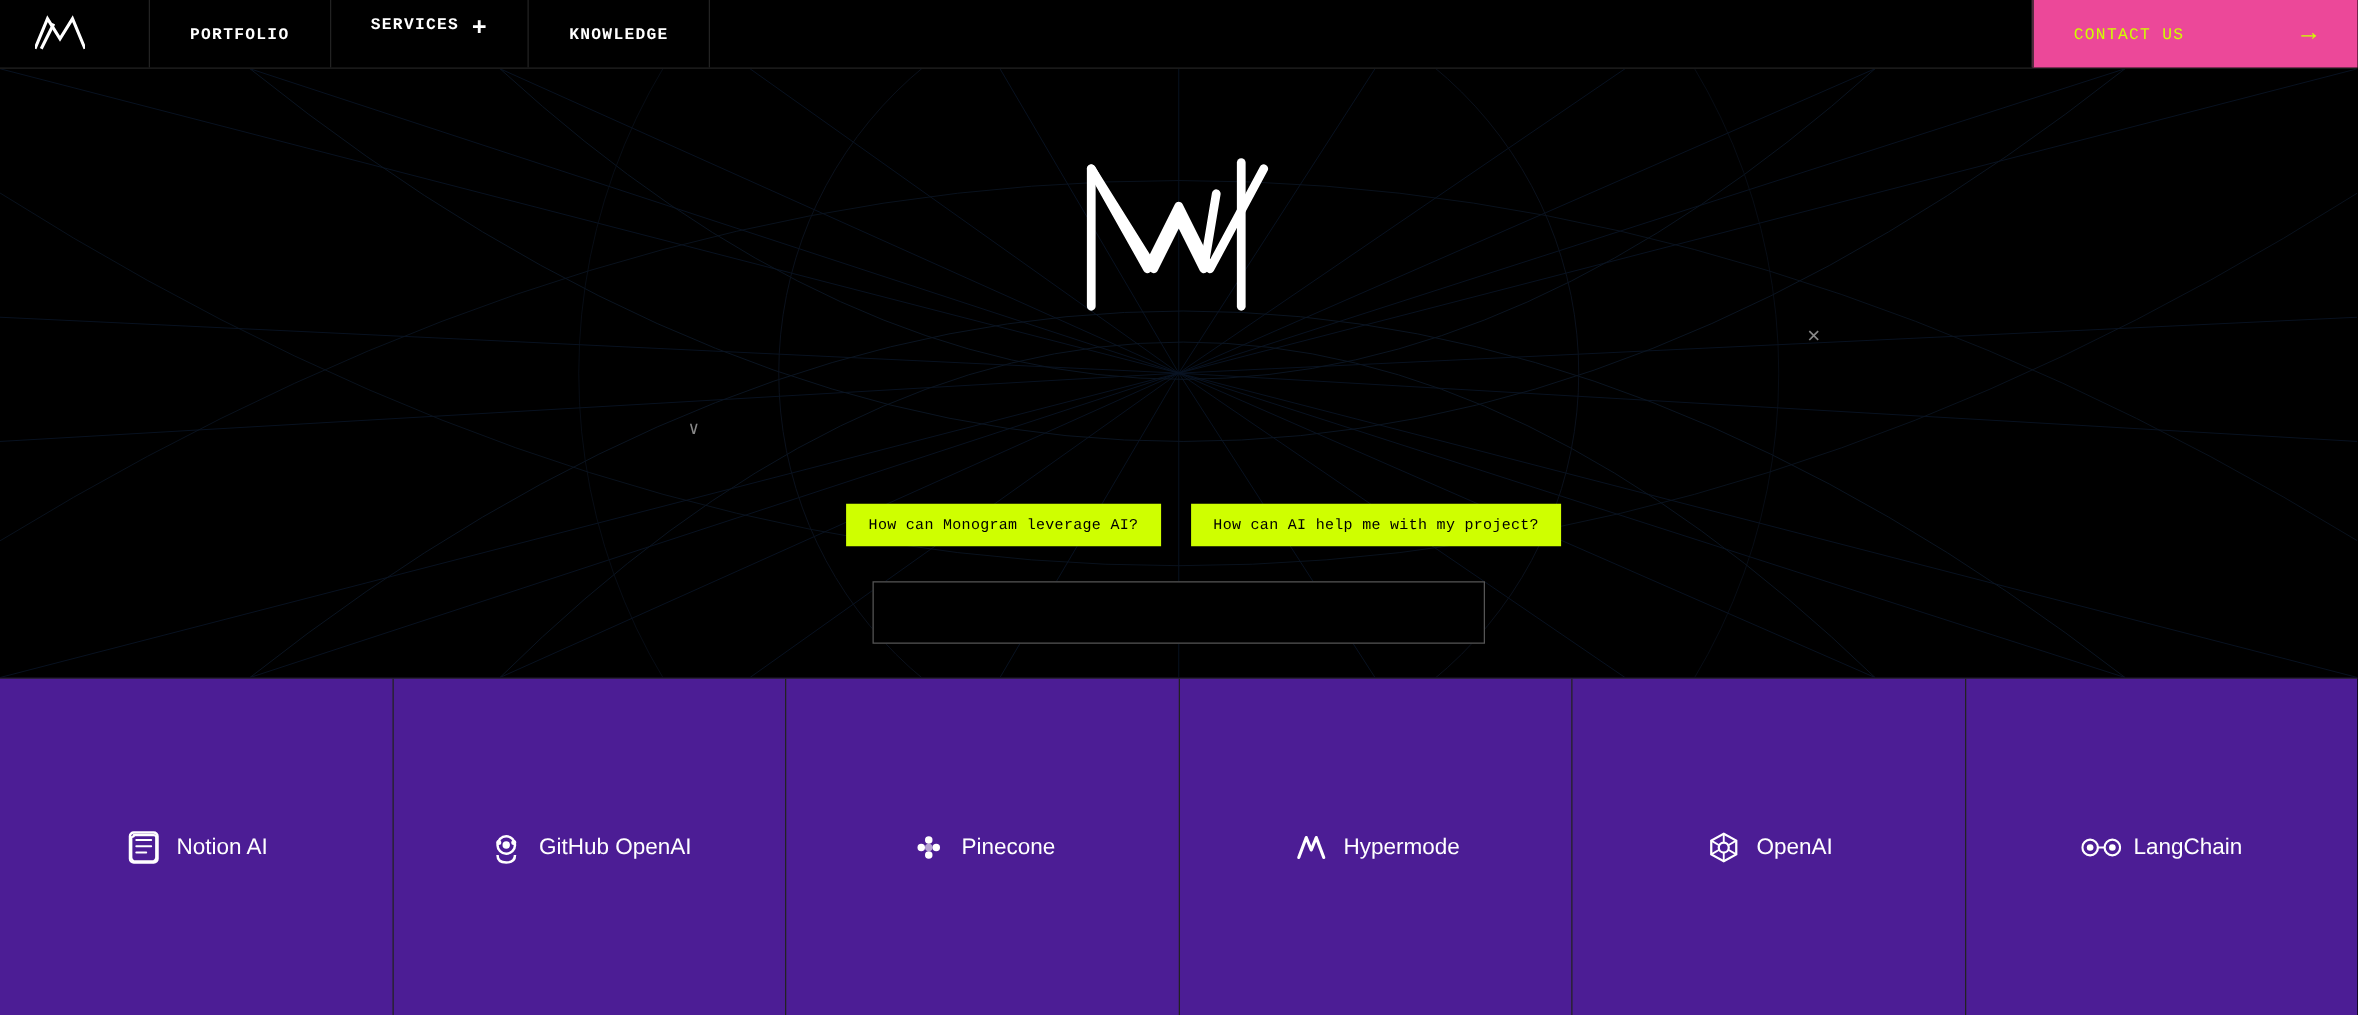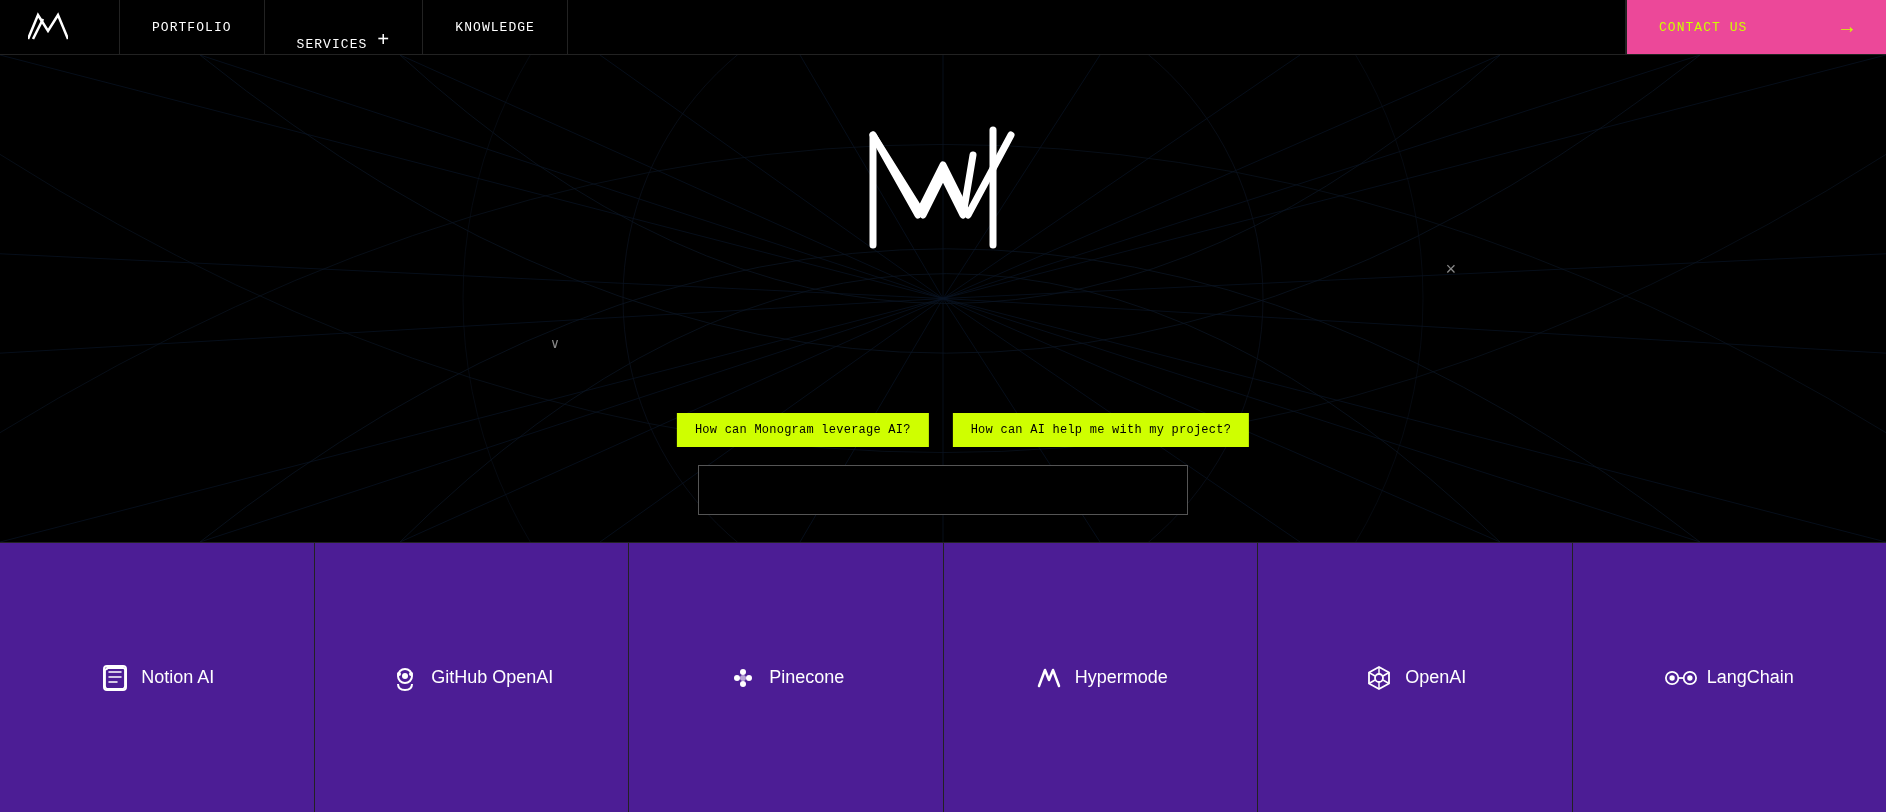--- a/index.html
+++ b/index.html
@@ -36,35 +36,36 @@
     }
 
     .nav-logo svg {
       width: 40px;
       height: 32px;
     }
 
     .nav-item {
       display: flex;
       align-items: center;
-      padding: 2px 32px;
+      padding: 12px 32px;
       border-right: 1px solid #222;
       font-size: 13px;
       letter-spacing: 0.08em;
       text-transform: uppercase;
       cursor: pointer;
       color: #fff;
       white-space: nowrap;
+      font-weight: bold;
     }
 
     .nav-spacer { flex: 1; border-right: 1px solid #222; }
 
     .nav-item-services {
       display: flex;
-      align-items: flex-end;
+      align-items: flex-start;
       gap: 10px;
     }
 
     .nav-plus {
       font-size: 20px;
       color: #fff;
     }
 
     .nav-contact {
       display: flex;
@@ -140,21 +141,21 @@
       justify-content: center;
       cursor: pointer;
       color: #888;
       font-size: 14px;
       z-index: 10;
     }
 
     
     .suggestions {
       position: absolute;
-      top: 358px;
+      top: 348px;
       left: 50%;
       transform: translateX(-50%);
       display: flex;
       gap: 24px;
       z-index: 10;
       padding-left: 40px;
     }
 
     .chip {
       background: #cfff00;

